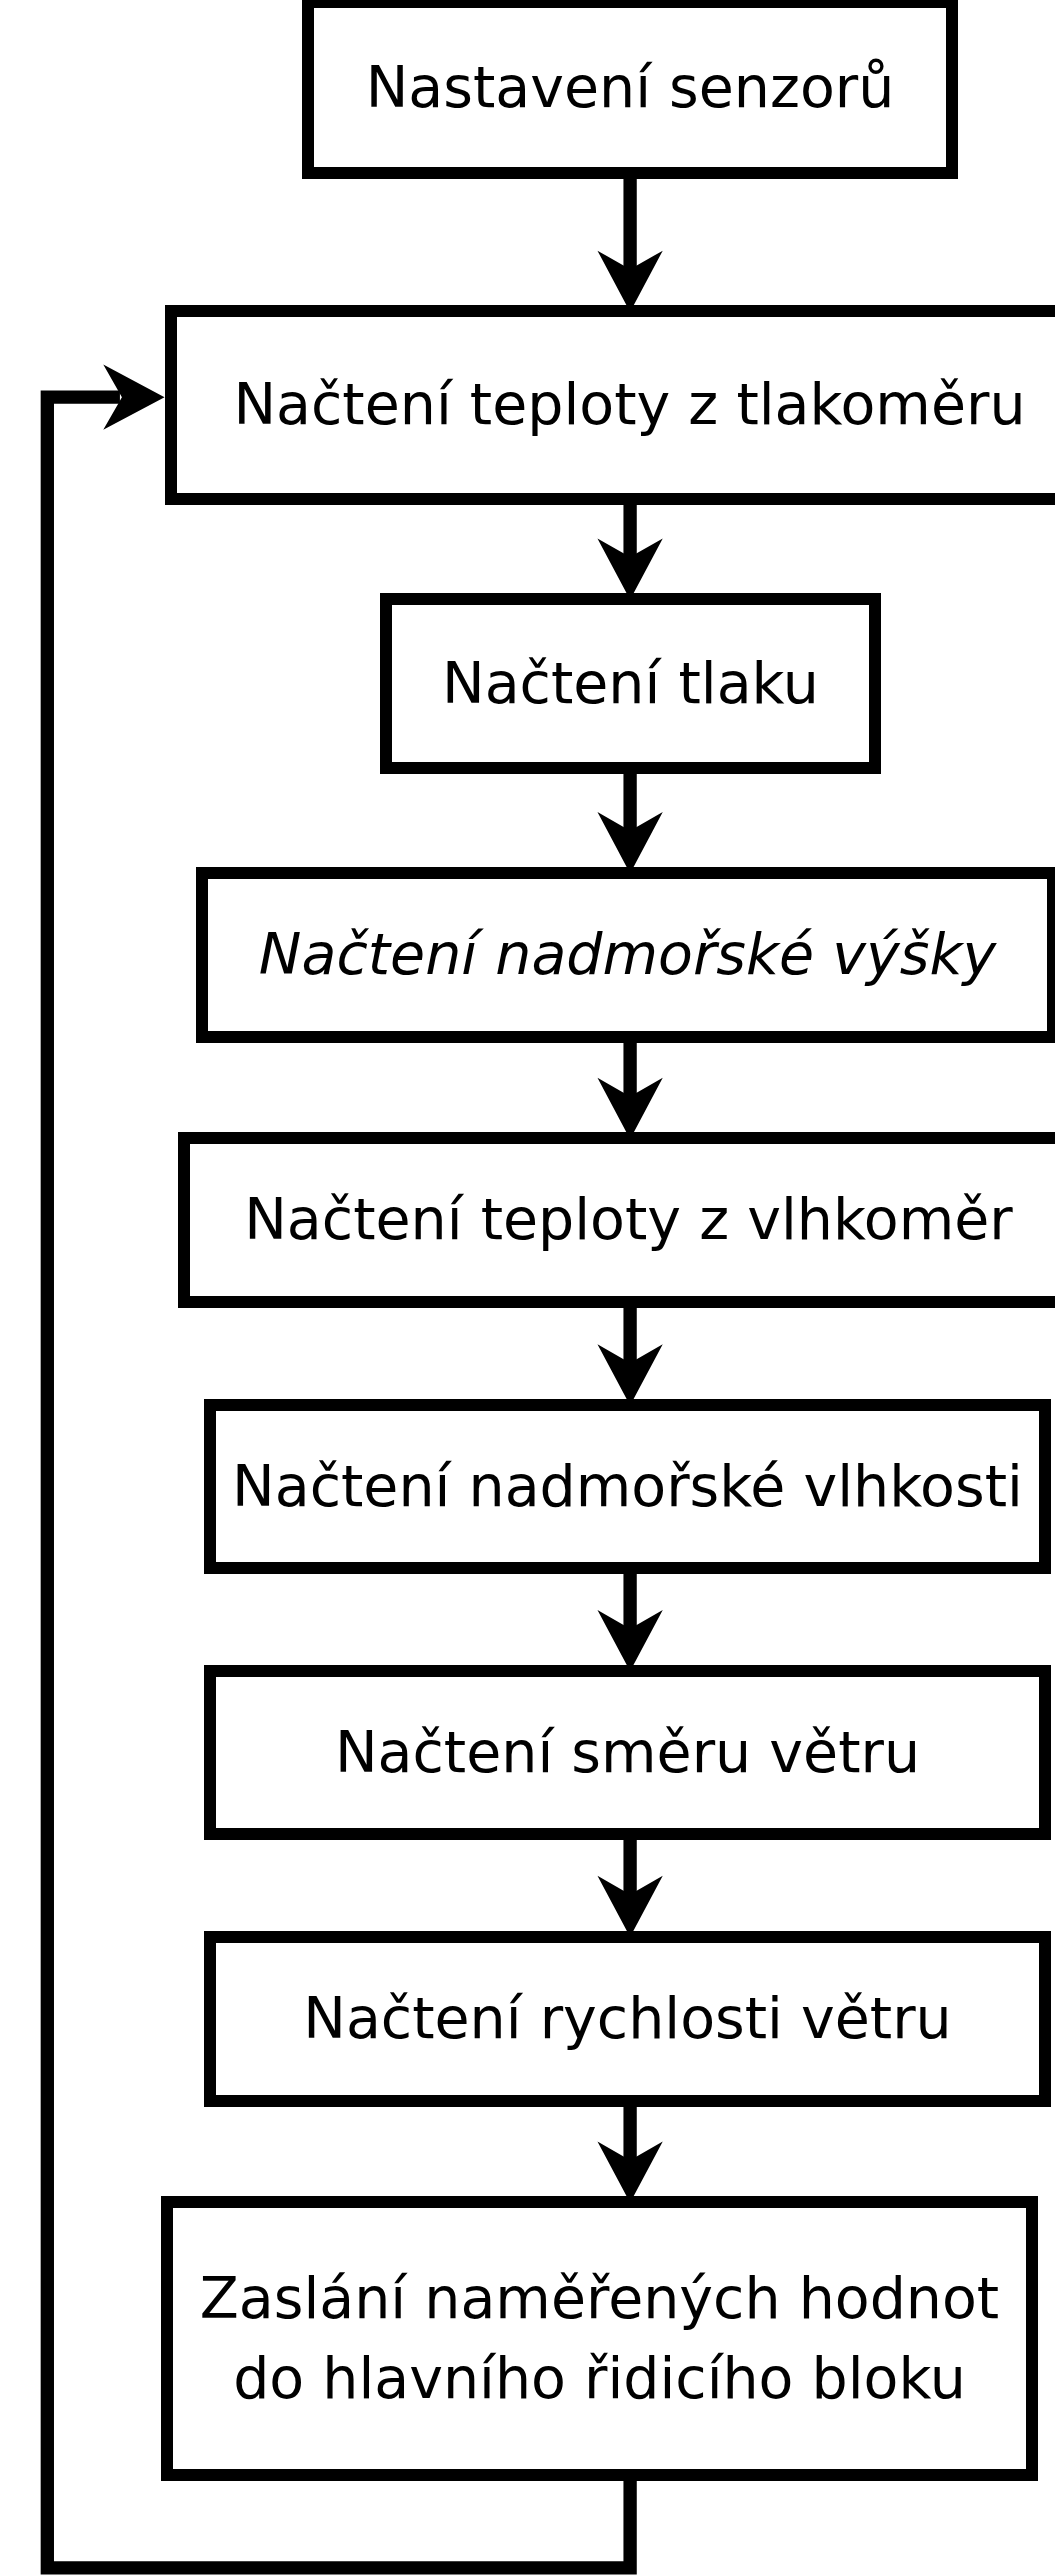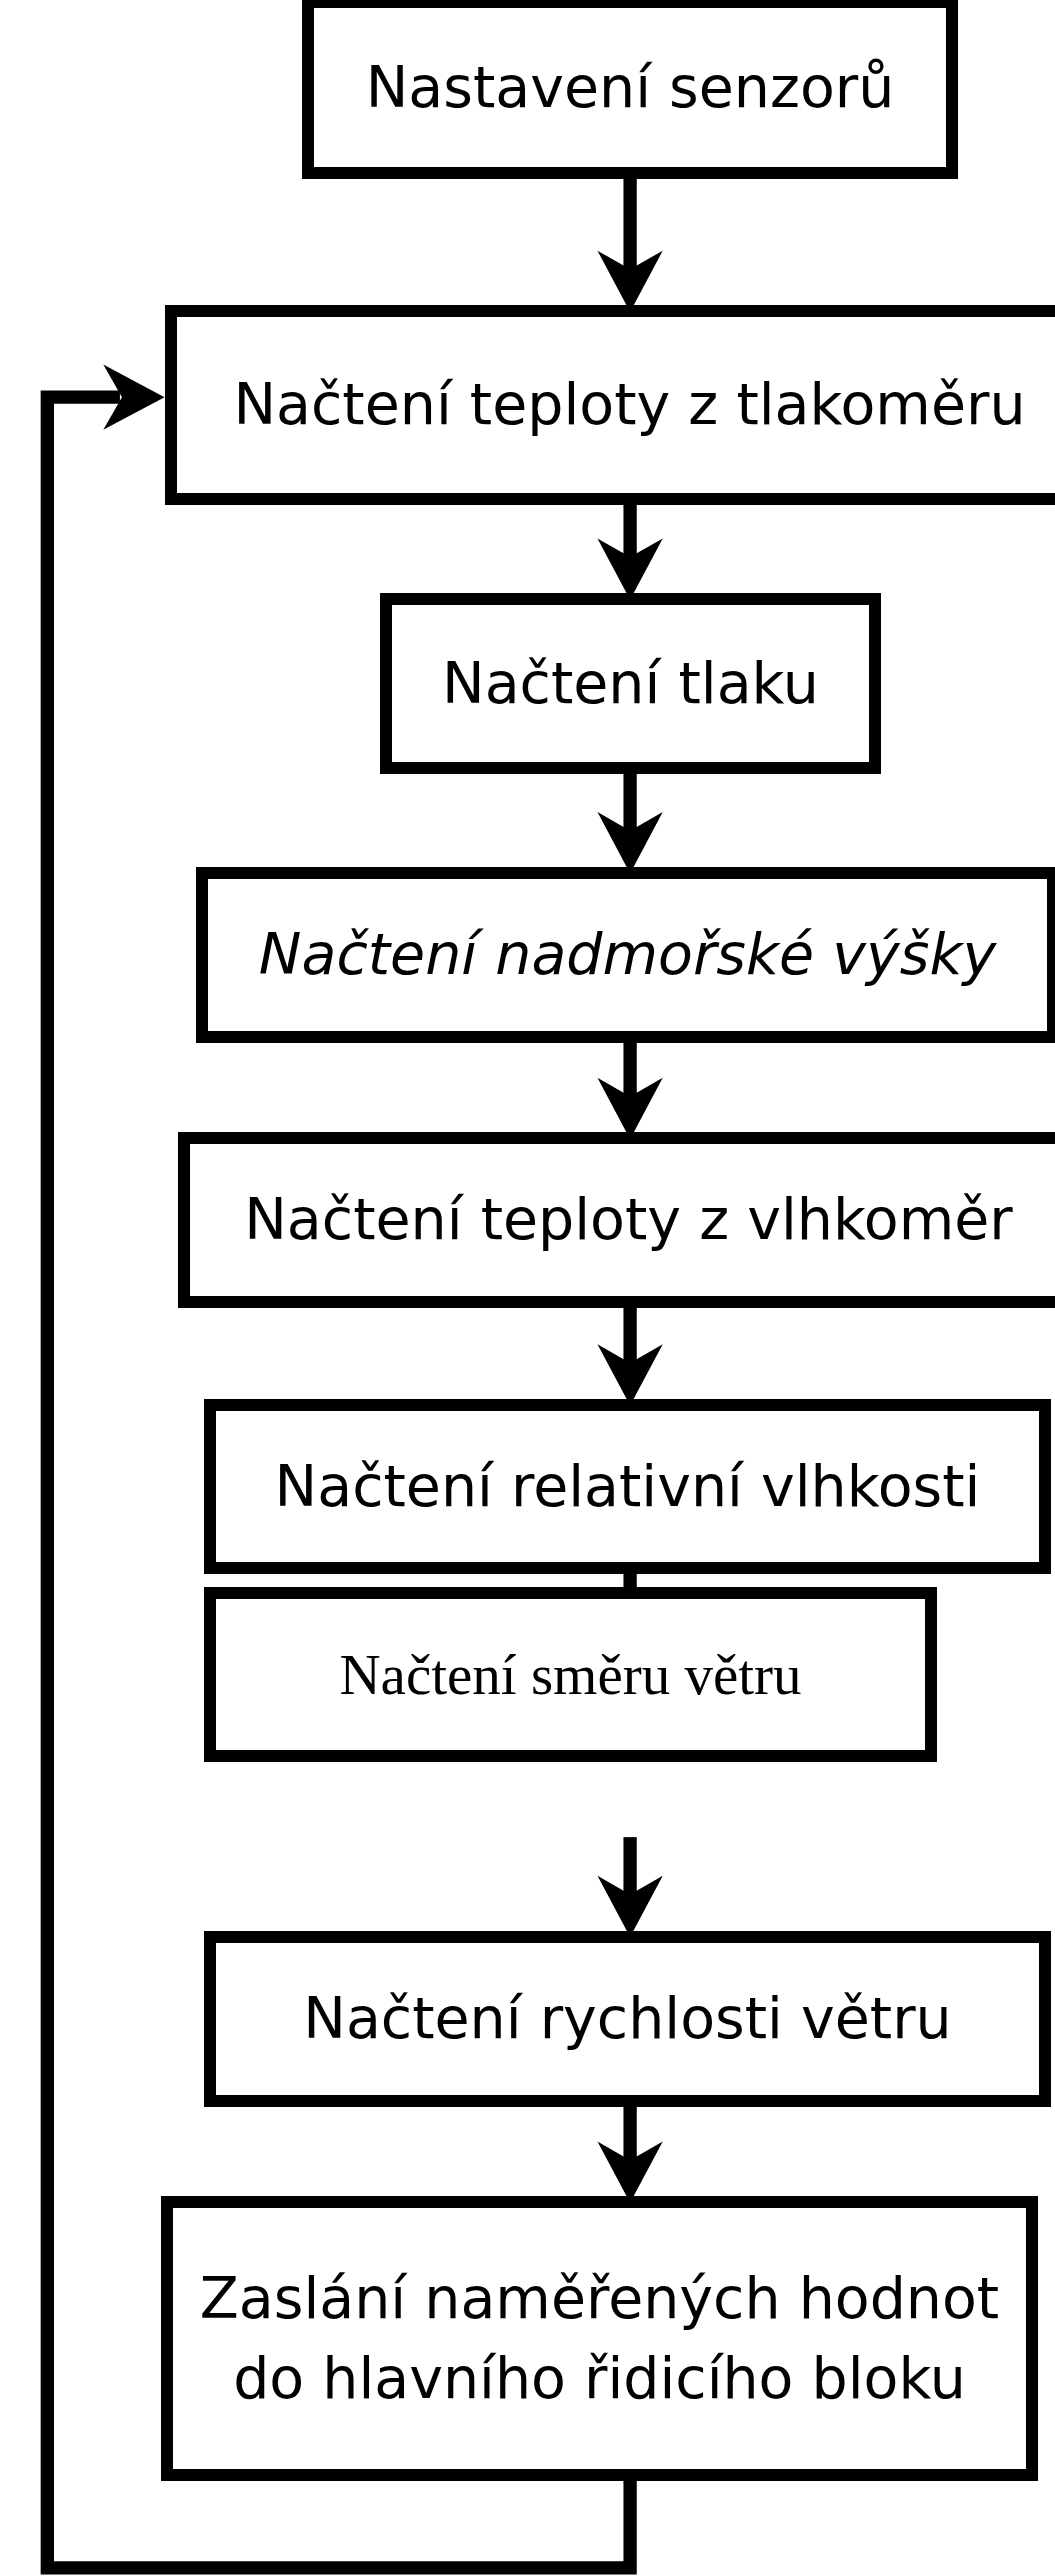--- a/index.html
+++ b/index.html
@@ -90,24 +90,24 @@
 
   <div class="node" style="left:156px; top:867px; width:863px; height:176px;font-style:italic;">
     <span>Načtení nadmořské výšky</span>
   </div>
 
   <div class="node" style="left:138px; top:1132px; width:901px; height:176px;">
     <span>Načtení teploty z vlhkoměr</span>
   </div>
 
   <div class="node" style="left:164px; top:1399px; width:847px; height:175px;">
-    <span>Načtení relativní vlhkosti</span>
+    <span>Načtení nadmořské vlhkosti</span>
   </div>
 
-  <div class="node" style="left:164px; top:1587px; width:733px; height:175px;font-family:Liberation Serif, serif;">
+  <div class="node" style="left:164px; top:1665px; width:847px; height:175px;">
     <span>Načtení směru větru</span>
   </div>
 
   <div class="node" style="left:164px; top:1931px; width:847px; height:176px;">
     <span>Načtení rychlosti větru</span>
   </div>
 
   <div class="node" style="left:121px; top:2196px; width:877px; height:285px;">
     <span class="lines">
       <span class="lines">Zaslání naměřených hodnot</span>

